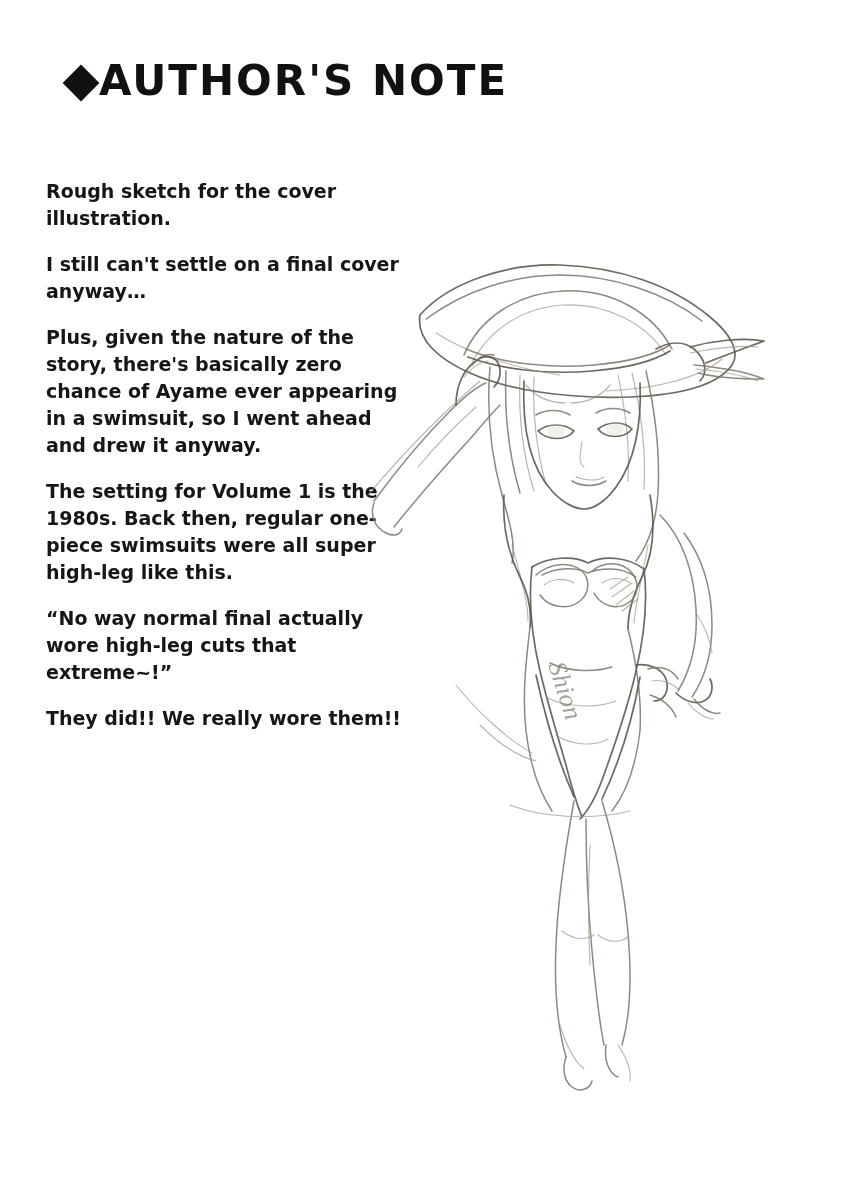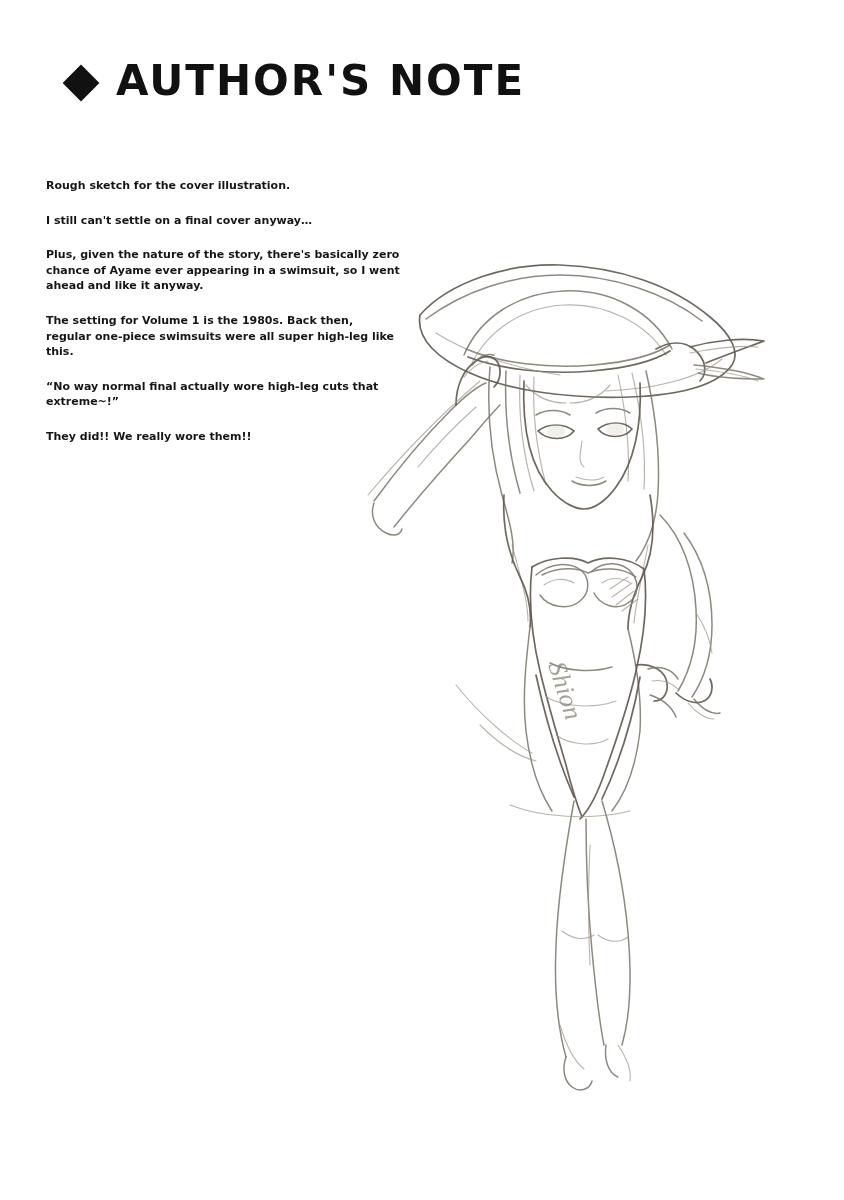--- a/index.html
+++ b/index.html
@@ -16,21 +16,21 @@
     color: #1a1a1a;
   }
 
   
   .page-header {
     position: absolute;
     top: 60px;
     left: 68px;
     display: flex;
     align-items: center;
-    gap: 22px;
+    gap: 5px;
   }
   .diamond-bullet {
     width: 26px;
     height: 26px;
     background: #111111;
     transform: rotate(45deg);
     flex: 0 0 auto;
     margin-top: 4px;
   }
   .page-title {
@@ -45,21 +45,21 @@
 
   
   .note-body {
     position: absolute;
     top: 178px;
     left: 46px;
     width: 356px;
   }
   .note-paragraph {
     font-family: "DejaVu Sans", sans-serif;
-    font-size: 11px;
+    font-size: 19px;
     font-weight: 700;
     line-height: 1.42;
     color: #161616;
     margin: 0 0 19px 0;
   }
   .note-paragraph:last-child {
     margin-bottom: 8px;
   }
 
   
@@ -122,21 +122,21 @@
 <body>
 
 <div class="page-header">
   <div class="diamond-bullet"></div>
   <div class="page-title">AUTHOR'S NOTE</div>
 </div>
 
 <div class="note-body">
   <p class="note-paragraph">Rough sketch for the cover illustration.</p>
   <p class="note-paragraph">I still can't settle on a final cover anyway…</p>
-  <p class="note-paragraph">Plus, given the nature of the story, there's basically zero chance of Ayame ever appearing in a swimsuit, so I went ahead and like it anyway.</p>
+  <p class="note-paragraph">Plus, given the nature of the story, there's basically zero chance of Ayame ever appearing in a swimsuit, so I went ahead and drew it anyway.</p>
   <p class="note-paragraph">The setting for Volume 1 is the 1980s. Back then, regular one-piece swimsuits were all super high-leg like this.</p>
   <p class="note-paragraph">“No way normal final actually wore high-leg cuts that extreme~!”</p>
   <p class="note-paragraph">They did!! We really wore them!!</p>
 </div>
 
 <div class="sketch-area">
   <svg viewBox="0 0 460 860" preserveAspectRatio="xMidYMid meet" aria-hidden="true">
 
     <g>
       <path class="sk-dark" d="M60 70 C90 36 150 18 200 20 C258 22 312 40 350 72 C372 90 380 108 372 120 C358 140 320 150 270 152 C210 154 150 146 110 128 C78 114 56 94 60 70 Z"></path>

